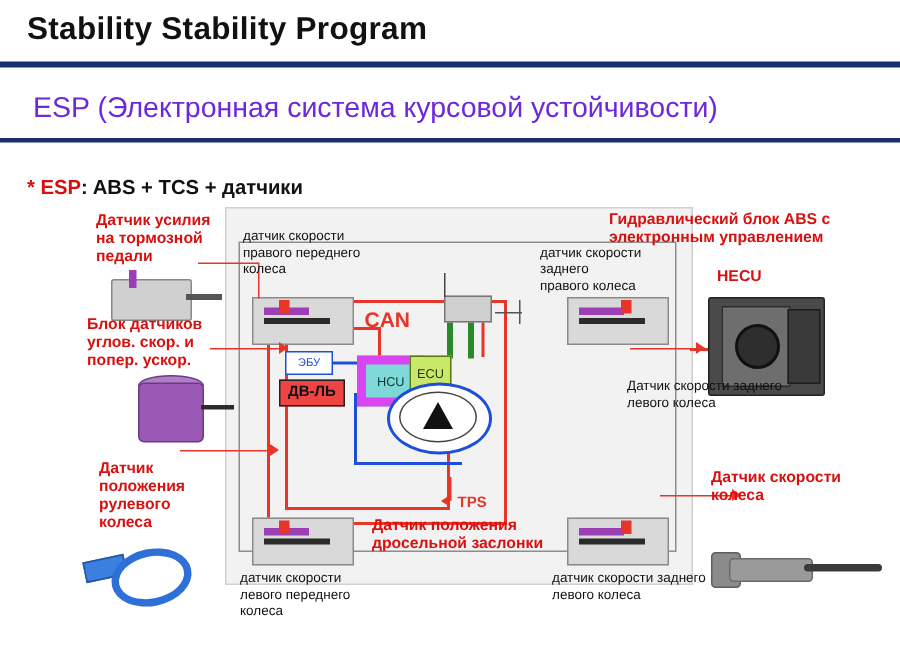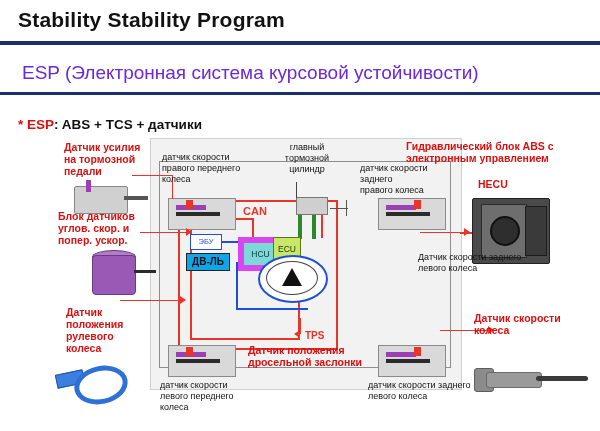--- a/index.html
+++ b/index.html
@@ -64,25 +64,25 @@
     font-size:8.5px;color:#243a00;text-align:center;line-height:22px;
     position:absolute;
   }
   .ebu{
     position:absolute;left:190px;top:234px;width:30px;height:14px;
     border:1px solid #1f4fd8;background:#fff;color:#1f4fd8;
     font-size:7.5px;text-align:center;line-height:14px;
   }
   .dvl{
     position:absolute;left:186px;top:253px;width:42px;height:16px;
-    border:1px solid #222;background:#0ea5e9;color:#111;
+    border:1px solid #222;background:#ef4444;color:#111;
     font-size:10px;font-weight:bold;text-align:center;line-height:16px;
   }
   .can-label{
-    position:absolute;left:243px;top:205px;font-size:11px;color:#e8352a;font-weight:bold;
+    position:absolute;left:243px;top:205px;font-size:14px;color:#e8352a;font-weight:bold;
   }
   .tps-label{
     position:absolute;left:305px;top:330px;font-size:10px;color:#e8352a;font-weight:bold;
   }
 
   
   .mc-body{
     position:absolute;left:296px;top:197px;width:30px;height:16px;
     background:#cfcfcf;border:1px solid #777;
   }
@@ -299,21 +299,20 @@
   <div class="leader-v" style="left:300px;top:318px;height:16px;"></div>
   <div class="arrow-l" style="left:294px;top:330px;"></div>
 
   <div class="leader-k" style="left:296px;top:182px;width:1px;height:16px;background:#444;"></div>
 
   <div class="lbl-red" style="left:58px;top:210px;width:96px;">Блок датчиков<br>углов. скор. и<br>попер. ускор.</div>
   <div class="lbl-red" style="left:64px;top:141px;width:92px;">Датчик усилия<br>на тормозной<br>педали</div>
   <div class="lbl-red" style="left:66px;top:306px;width:82px;">Датчик<br>положения<br>рулевого<br>колеса</div>
 
   <div class="lbl" style="left:162px;top:152px;width:90px;">датчик скорости<br>правого переднего<br>колеса</div>
-  <div class="lbl" style="left:276px;top:142px;width:62px;text-align:center;">главный<br>тормозной<br>цилиндр</div>
   <div class="lbl" style="left:360px;top:163px;width:90px;">датчик скорости заднего<br>правого колеса</div>
 
   <div class="lbl-red" style="left:406px;top:140px;width:190px;">Гидравлический блок ABS с<br>электронным управлением</div>
   <div class="lbl-red" style="left:478px;top:178px;">HECU</div>
 
   <div class="lbl" style="left:418px;top:252px;width:110px;">Датчик скорости заднего<br>левого колеса</div>
   <div class="lbl-red" style="left:474px;top:312px;width:110px;">Датчик скорости<br>колеса</div>
 
   <div class="lbl" style="left:160px;top:380px;width:96px;">датчик скорости<br>левого переднего<br>колеса</div>
   <div class="lbl" style="left:368px;top:380px;width:114px;">датчик скорости заднего<br>левого колеса</div>

